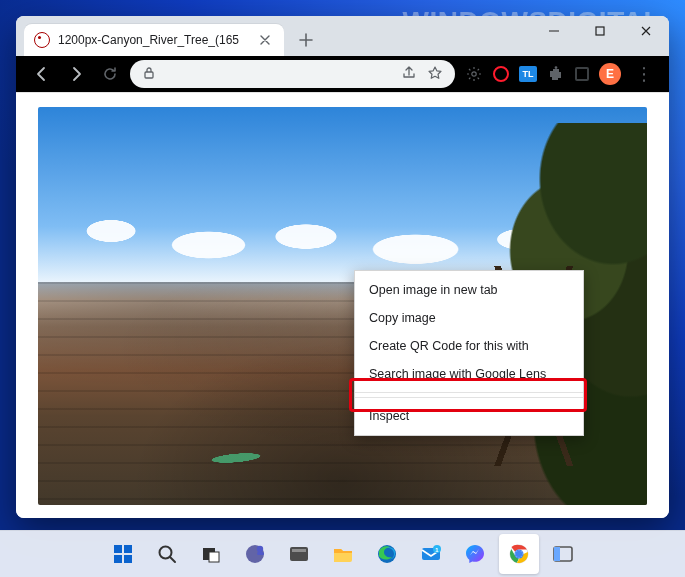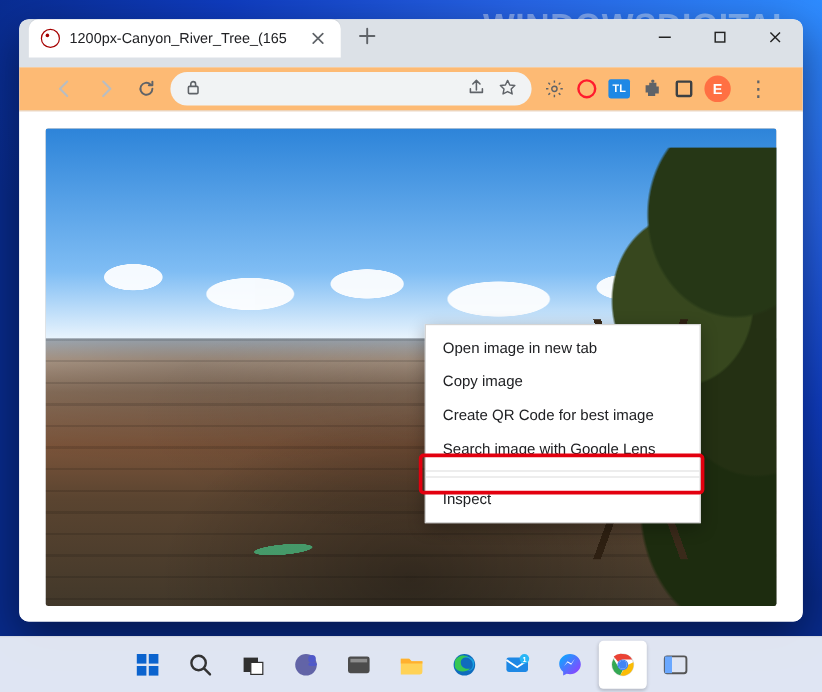--- a/index.html
+++ b/index.html
@@ -45,20 +45,21 @@
     top: 16px;
     width: 653px;
     height: 502px;
     background: #fff;
     border-radius: 8px;
     box-shadow: 0 12px 36px rgba(0,0,0,0.45);
     overflow: hidden;
   }
   .titlebar {
     display: flex;
+    align-items: flex-end;
     height: 40px;
     background: #dce1e7;
     padding-left: 8px;
     position: relative;
   }
   .tab {
     display: flex;
     align-items: center;
     gap: 8px;
     height: 32px;
@@ -115,22 +116,22 @@
     width: 46px;
     display: flex;
     align-items: center;
     justify-content: center;
     color: #222;
   }
   .toolbar {
     display: flex;
     align-items: center;
     height: 36px;
-    background: #fdba74;
-    padding: 0 24px;
+    background: #000000;
+    padding: 0 12px;
     gap: 6px;
     border-bottom: 1px solid #e4e4e4;
   }
   .nav-btn {
     width: 28px; height: 28px;
     display: flex; align-items: center; justify-content: center;
     color: #5f6368;
     border-radius: 50%;
   }
   .nav-btn.disabled { color: #b9bdc1; }
@@ -452,21 +453,21 @@
   </div>
 
   <div class="ctx-menu">
     <div class="ctx-item">
         <span>Open image in new tab</span>
       </div>
     <div class="ctx-item">
         <span>Copy image</span>
       </div>
     <div class="ctx-item">
-        <span>Create QR Code for best image</span>
+        <span>Create QR Code for this with</span>
       </div>
     <div class="ctx-item">
         <span>Search image with Google Lens</span>
       </div>
     <div class="ctx-sep"></div>
     <div class="ctx-sep"></div>
     <div class="ctx-item">
         <span>Inspect</span>
       </div>
   </div>

